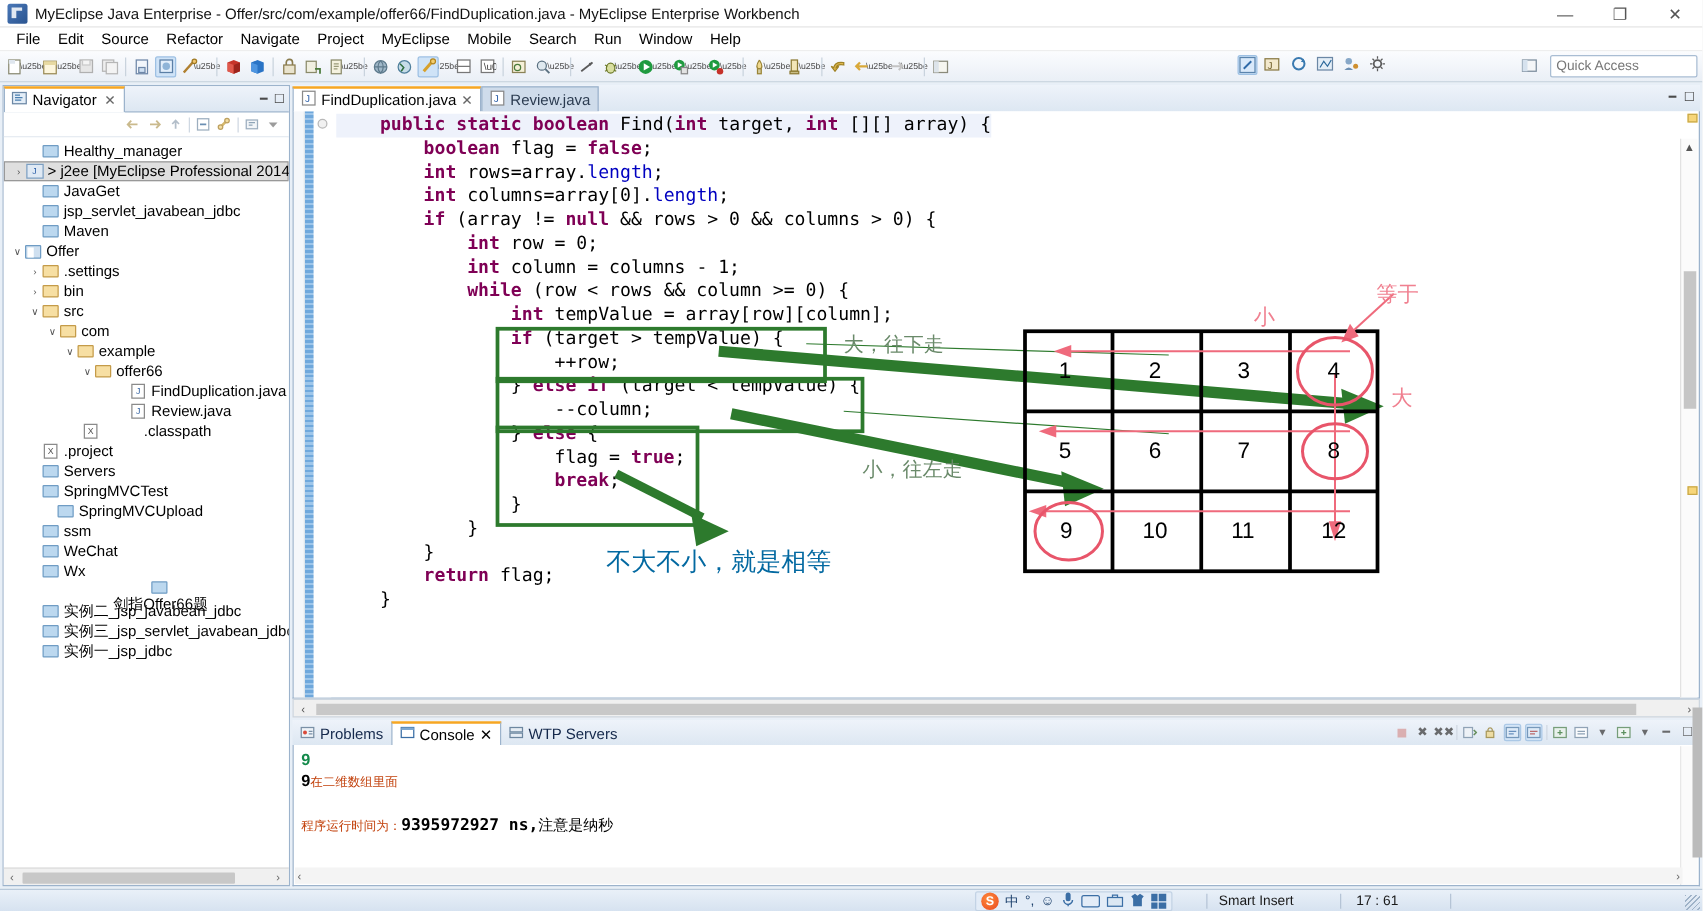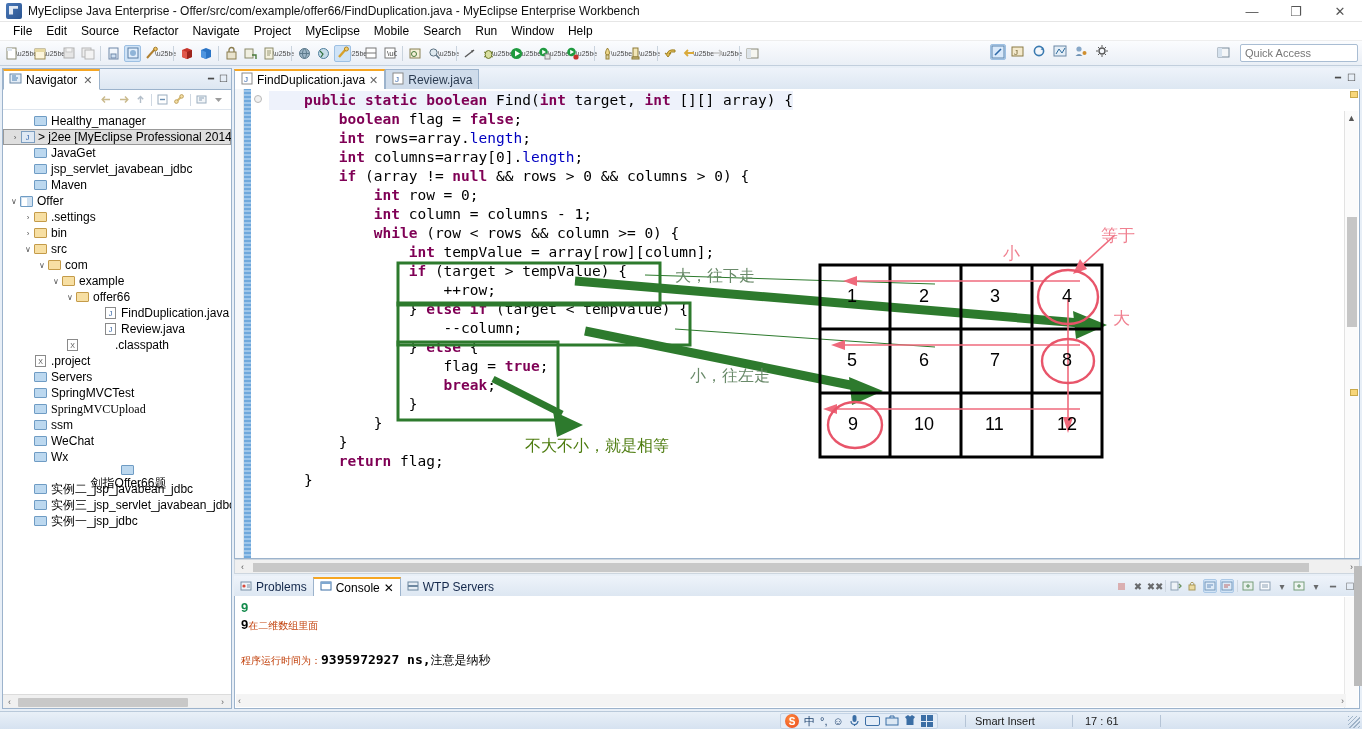--- a/index.html
+++ b/index.html
@@ -726,21 +726,21 @@
           </span>
           <span class="lbl">Servers</span>
         </div>
         <div class="tr" style="padding-left: 20px;">
           <span class="exp"></span>
           <span class="ic">
             <span class="folder"></span>
           </span>
           <span class="lbl">SpringMVCTest</span>
         </div>
-        <div class="tr" style="padding-left: 20px; font-family: Liberation Serif, serif;">
+        <div class="tr" style="padding-left: 32px;">
           <span class="exp"></span>
           <span class="ic">
             <span class="folder"></span>
           </span>
           <span class="lbl">SpringMVCUpload</span>
         </div>
         <div class="tr" style="padding-left: 20px;">
           <span class="exp"></span>
           <span class="ic">
             <span class="folder"></span>
@@ -907,21 +907,21 @@
 
         <div style="position:absolute;left:613px;top:325px;">9</div>
         <div style="position:absolute;left:679px;top:325px;">10</div>
         <div style="position:absolute;left:750px;top:325px;">11</div>
         <div style="position:absolute;left:822px;top:325px;">12</div>
       </div>
 
       <div style="position:absolute;left:0;top:0;width:1126px;height:470px;pointer-events:none;">
         <div style="position:absolute;left:440px;top:177px;color:#6a8a6a;font-size:16px;">大，往下走</div>
         <div style="position:absolute;left:455px;top:277px;color:#6a8a6a;font-size:16px;">小，往左走</div>
-        <div style="position:absolute;left:250px;top:347px;color:#4d7c0f;font-size:16px;margin-left:40px;">不大不小，就是相等</div>
+        <div style="position:absolute;left:250px;top:347px;color:#0369a1;font-size:20px;">不大不小，就是相等</div>
         <div style="position:absolute;left:768px;top:153px;color:#f08090;font-size:17px;">小</div>
         <div style="position:absolute;left:866px;top:135px;color:#f08090;font-size:17px;">等于</div>
         <div style="position:absolute;left:878px;top:218px;color:#f08090;font-size:17px;">大</div>
       </div>
 
       <div id="ed-vscroll">
         <div class="up">▲</div>
         <div class="thumb"></div>
 
       </div>

